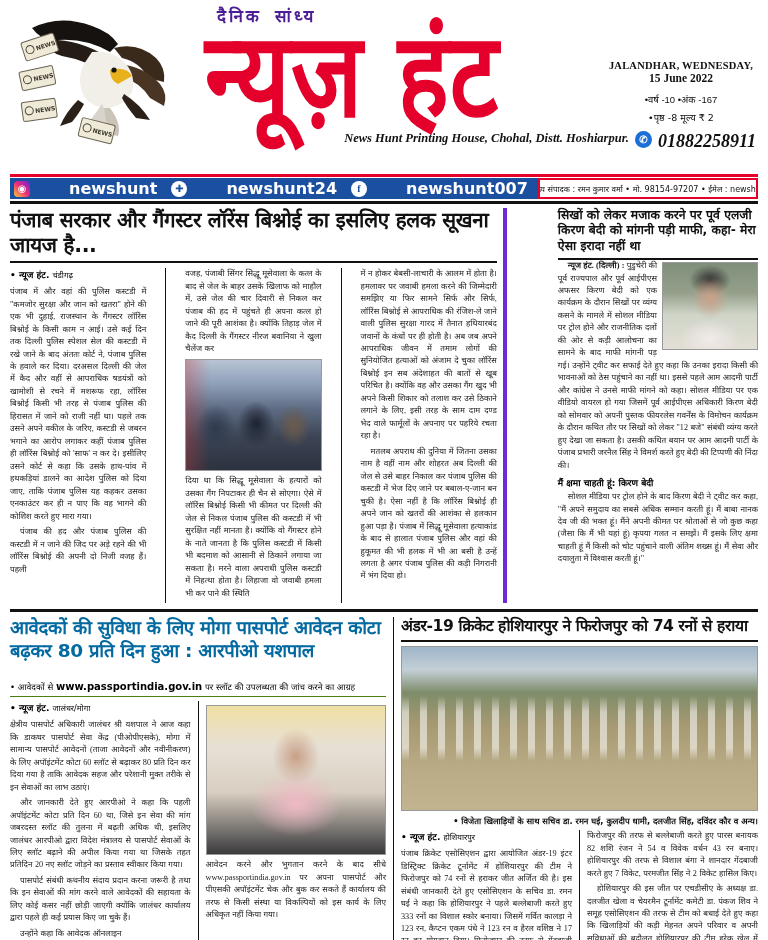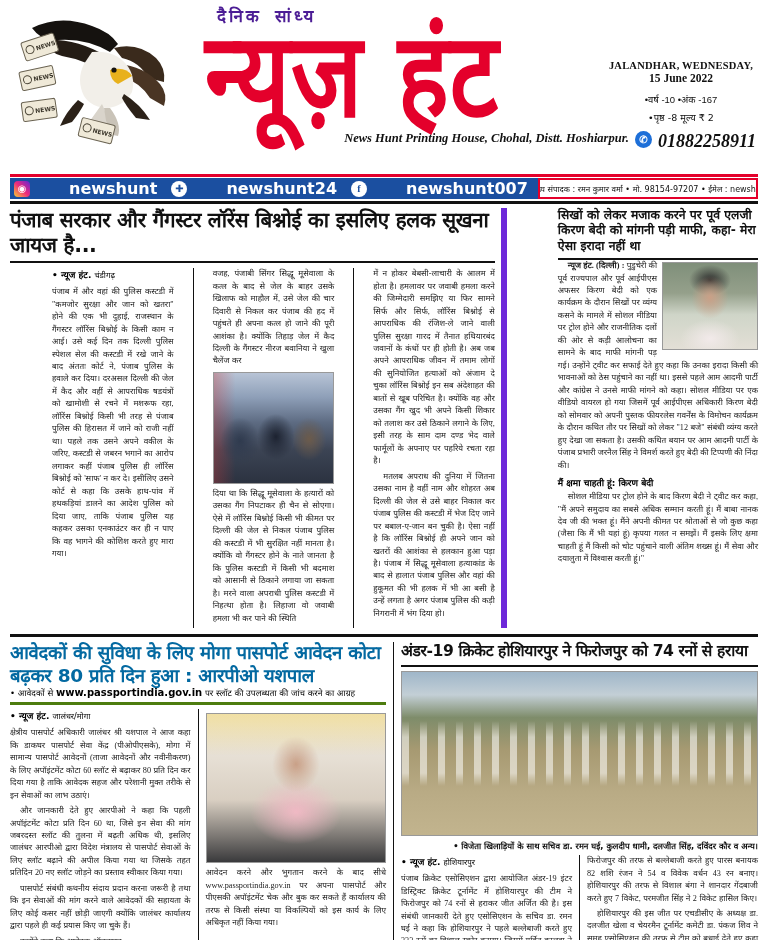--- a/index.html
+++ b/index.html
@@ -77,31 +77,31 @@
     flex: 1; border: 2px solid #e4002b; background: #fff;
     display: flex; align-items: center; justify-content: center;
     font-family: "DejaVu Sans", sans-serif; font-size: 8px; color: #111;
     white-space: nowrap; overflow: hidden;
   }
 
   .rule-thick { height: 3px; background: #111; margin-top: 2px; }
 
   
   .body-area { display: flex; margin-top: 4px; }
-  .left-block { width: 528px; padding-right: 6px; border-right: 6px solid #6d28d9; }
+  .left-block { width: 528px; padding-right: 6px; border-right: 4px solid #6d28d9; }
   .right-block { width: 220px; padding-left: 7px; margin-left: 44px; }
 
   .hl-1 {
     font-family: "DejaVu Sans", sans-serif;
     font-size: 20.5px; font-weight: 700; color: #111;
     line-height: 1.2; letter-spacing: -0.3px;
   }
   .hl-under { height: 2px; background: #111; margin-top: 4px; }
 
-  .cols3 { display: flex; gap: 19px; margin-top: 5px; margin-left: 42px; }
+  .cols3 { display: flex; gap: 19px; margin-top: 5px; }
   .col { flex: 1; }
   .col-sep { width: 1px; background: #111; }
 
   .byline {
     font-family: "DejaVu Sans", sans-serif; font-size: 9px; font-weight: 700;
     margin-bottom: 5px;
   }
   .byline .loc { font-weight: 400; font-size: 8px; }
 
   p.txt {
@@ -134,22 +134,22 @@
   .hr-mid { height: 3px; background: #111; margin: 6px 0 5px 0; }
   .bottom-area { display: flex; }
   .bl { width: 384px; padding-right: 7px; border-right: 1px solid #111; }
   .br { width: 364px; padding-left: 7px; }
 
   .hl-3 {
     font-family: "DejaVu Sans", sans-serif; font-size: 18.5px; font-weight: 700;
     line-height: 1.22; color: #0369a1; letter-spacing: -0.3px;
   }
   .bullet-line {
-    font-family: "DejaVu Sans", sans-serif; font-size: 8.6px; margin-top: 0;
-    border-bottom: 3px solid #4d7c0f; padding-bottom: 3px;
+    font-family: "DejaVu Sans", sans-serif; font-size: 8.6px; margin-top: 19px;
+    border-bottom: 1px solid #4d7c0f; padding-bottom: 3px;
   }
   .bullet-line b { font-size: 10px; }
 
   .hl-4 {
     font-family: "DejaVu Sans", sans-serif; font-size: 15.6px; font-weight: 700;
     line-height: 1.22; color: #111; white-space: nowrap; letter-spacing: -0.4px;
   }
 
   .caption {
     font-family: "DejaVu Sans", sans-serif; font-size: 8.3px; font-weight: 600;
@@ -302,20 +302,21 @@
       <div class="hl-1">पंजाब सरकार और गैंगस्टर लॉरेंस बिश्नोई का इसलिए हलक सूखना जायज है...</div>
       <div class="hl-under"></div>
 
       <div class="cols3">
         <div class="col">
           <div class="byline">
             <span>• न्यूज हंट.</span>
             <span class="loc">चंडीगढ़</span>
           </div>
           <p class="txt noind">पंजाब में और वहां की पुलिस कस्टडी में "कमजोर सुरक्षा और जान को खतरा" होने की एक भी दुहाई, राजस्थान के गैंगस्टर लॉरिंस बिश्नोई के किसी काम न आई। उसे कई दिन तक दिल्ली पुलिस स्पेशल सेल की कस्टडी में रखे जाने के बाद अंततः कोर्ट ने, पंजाब पुलिस के हवाले कर दिया। दरअसल दिल्ली की जेल में कैद और वहीं से आपराधिक षडयंत्रों को खामोशी से रचने में मशरूफ रहा, लॉरिंस बिश्नोई किसी भी तरह से पंजाब पुलिस की हिरासत में जाने को राजी नहीं था। पहले तक उसने अपने वकील के जरिए, कस्टडी से जबरन भगाने का आरोप लगाकर कहीं पंजाब पुलिस ही लॉरिंस बिश्नोई को 'साफ' न कर दे। इसीलिए उसने कोर्ट से कहा कि उसके हाथ-पांव में हथकड़ियां डालने का आदेश पुलिस को दिया जाए, ताकि पंजाब पुलिस यह कहकर उसका एनकाउंटर कर ही न पाए कि वह भागने की कोशिश करते हुए मारा गया।</p>
+          <p class="txt">पंजाब की हद और पंजाब पुलिस की कस्टडी में न जाने की जिद पर अड़े रहने की भी लॉरिंस बिश्नोई की अपनी दो निजी वजह हैं। पहली</p>
         </div>
         <div class="col-sep"></div>
         <div class="col">
           <p class="txt noind">वजह, पंजाबी सिंगर सिद्धू मूसेवाला के कत्ल के बाद से जेल के बाहर उसके खिलाफ को माहौल में, उसे जेल की चार दिवारी से निकल कर पंजाब की हद में पहुंचते ही अपना कत्ल हो जाने की पूरी आशंका है। क्योंकि तिहाड़ जेल में कैद दिल्ली के गैंगस्टर नीरज बवानिया ने खुला चैलेंज कर</p>
           <div class="photo ph-police"></div>
           <p class="txt noind">दिया था कि सिद्धू मूसेवाला के हत्यारों को उसका गैंग निपटाकर ही चैन से सोएगा। ऐसे में लॉरिंस बिश्नोई किसी भी कीमत पर दिल्ली की जेल से निकल पंजाब पुलिस की कस्टडी में भी सुरक्षित नहीं मानता है। क्योंकि वो गैंगस्टर होने के नाते जानता है कि पुलिस कस्टडी में किसी भी बदमाश को आसानी से ठिकाने लगाया जा सकता है। मरने वाला अपराधी पुलिस कस्टडी में निहत्था होता है। लिहाजा वो जवाबी हमला भी कर पाने की स्थिति</p>
         </div>
         <div class="col-sep"></div>
         <div class="col">
           <p class="txt noind">में न होकर बेबसी-लाचारी के आलम में होता है। हमलावर पर जवाबी हमला करने की जिम्मेदारी समझिए या फिर सामने सिर्फ और सिर्फ, लॉरिंस बिश्नोई से आपराधिक की रंजिश-ले जाने वाली पुलिस सुरक्षा गारद में तैनात हथियारबंद जवानों के कंधों पर ही होती है। अब जब अपने आपराधिक जीवन में तमाम लोगों की सुनियोजित हत्याओं को अंजाम दे चुका लॉरिंस बिश्नोई इन सब अंदेशाहत की बातों से खूब परिचित है। क्योंकि वह और उसका गैंग खुद भी अपने किसी शिकार को तलाश कर उसे ठिकाने लगाने के लिए, इसी तरह के साम दाम दण्ड भेद वाले फार्मूलों के अपनाए पर पहरिये रचता रहा है।</p>

